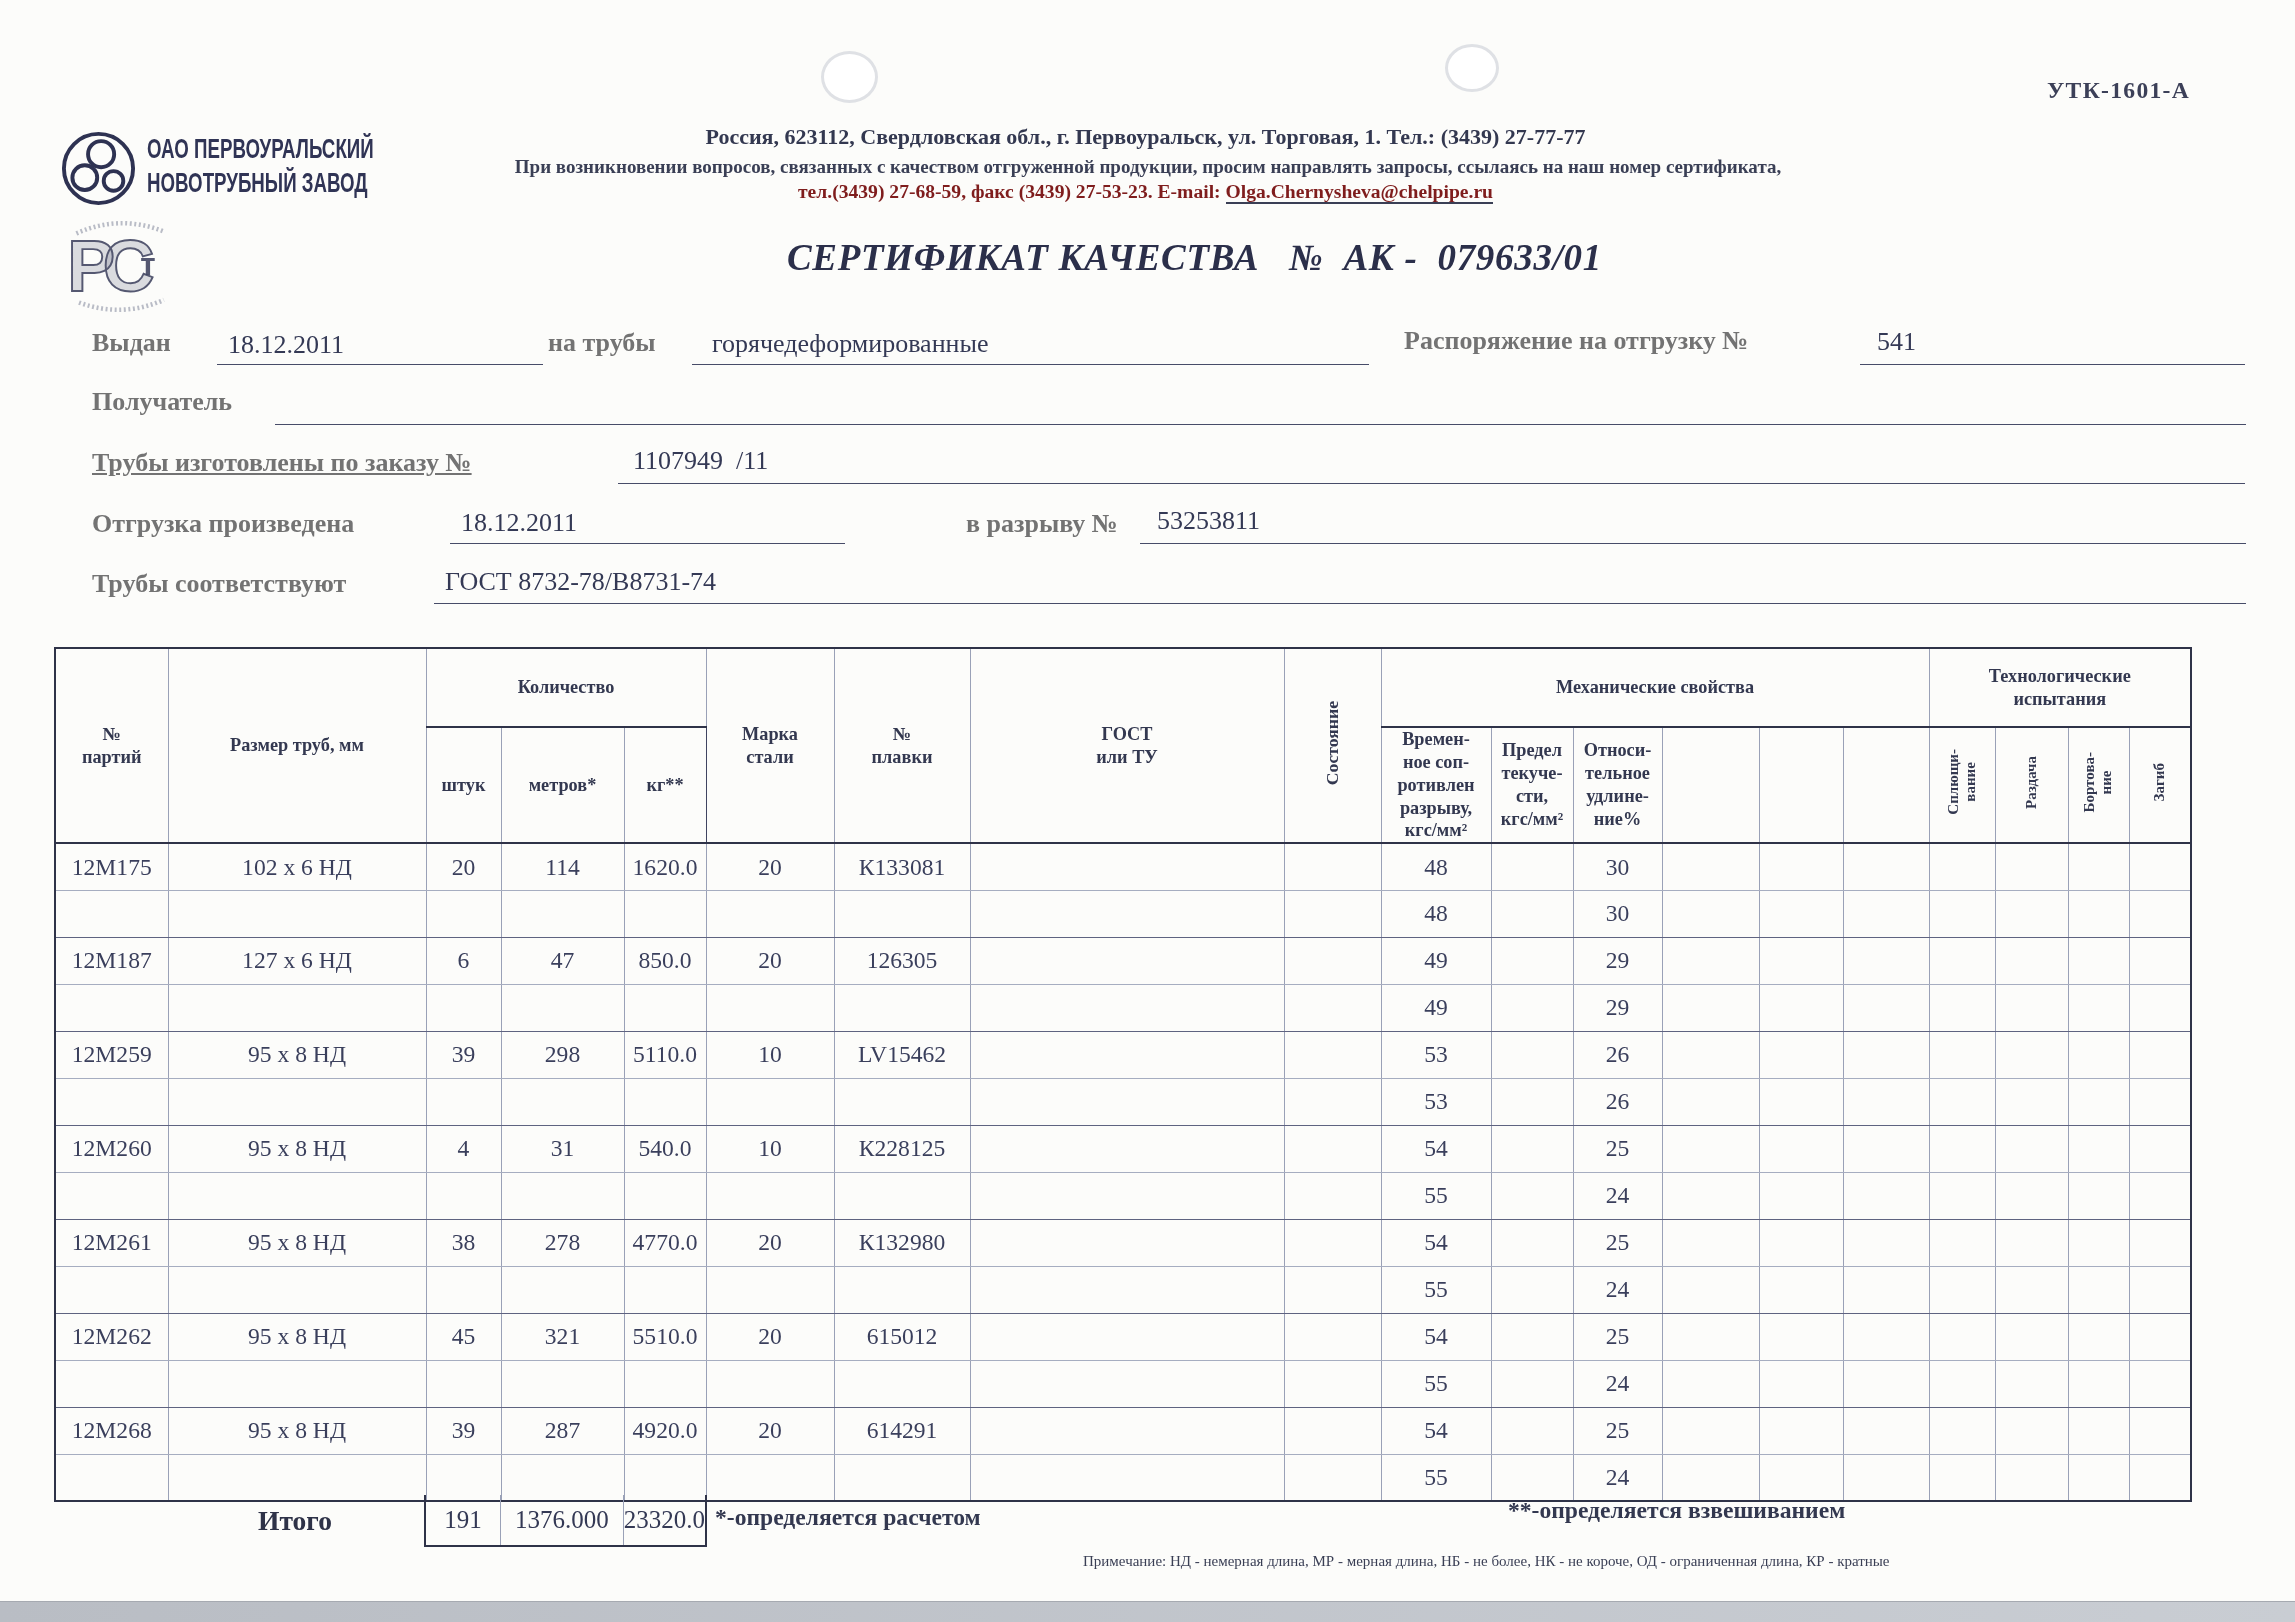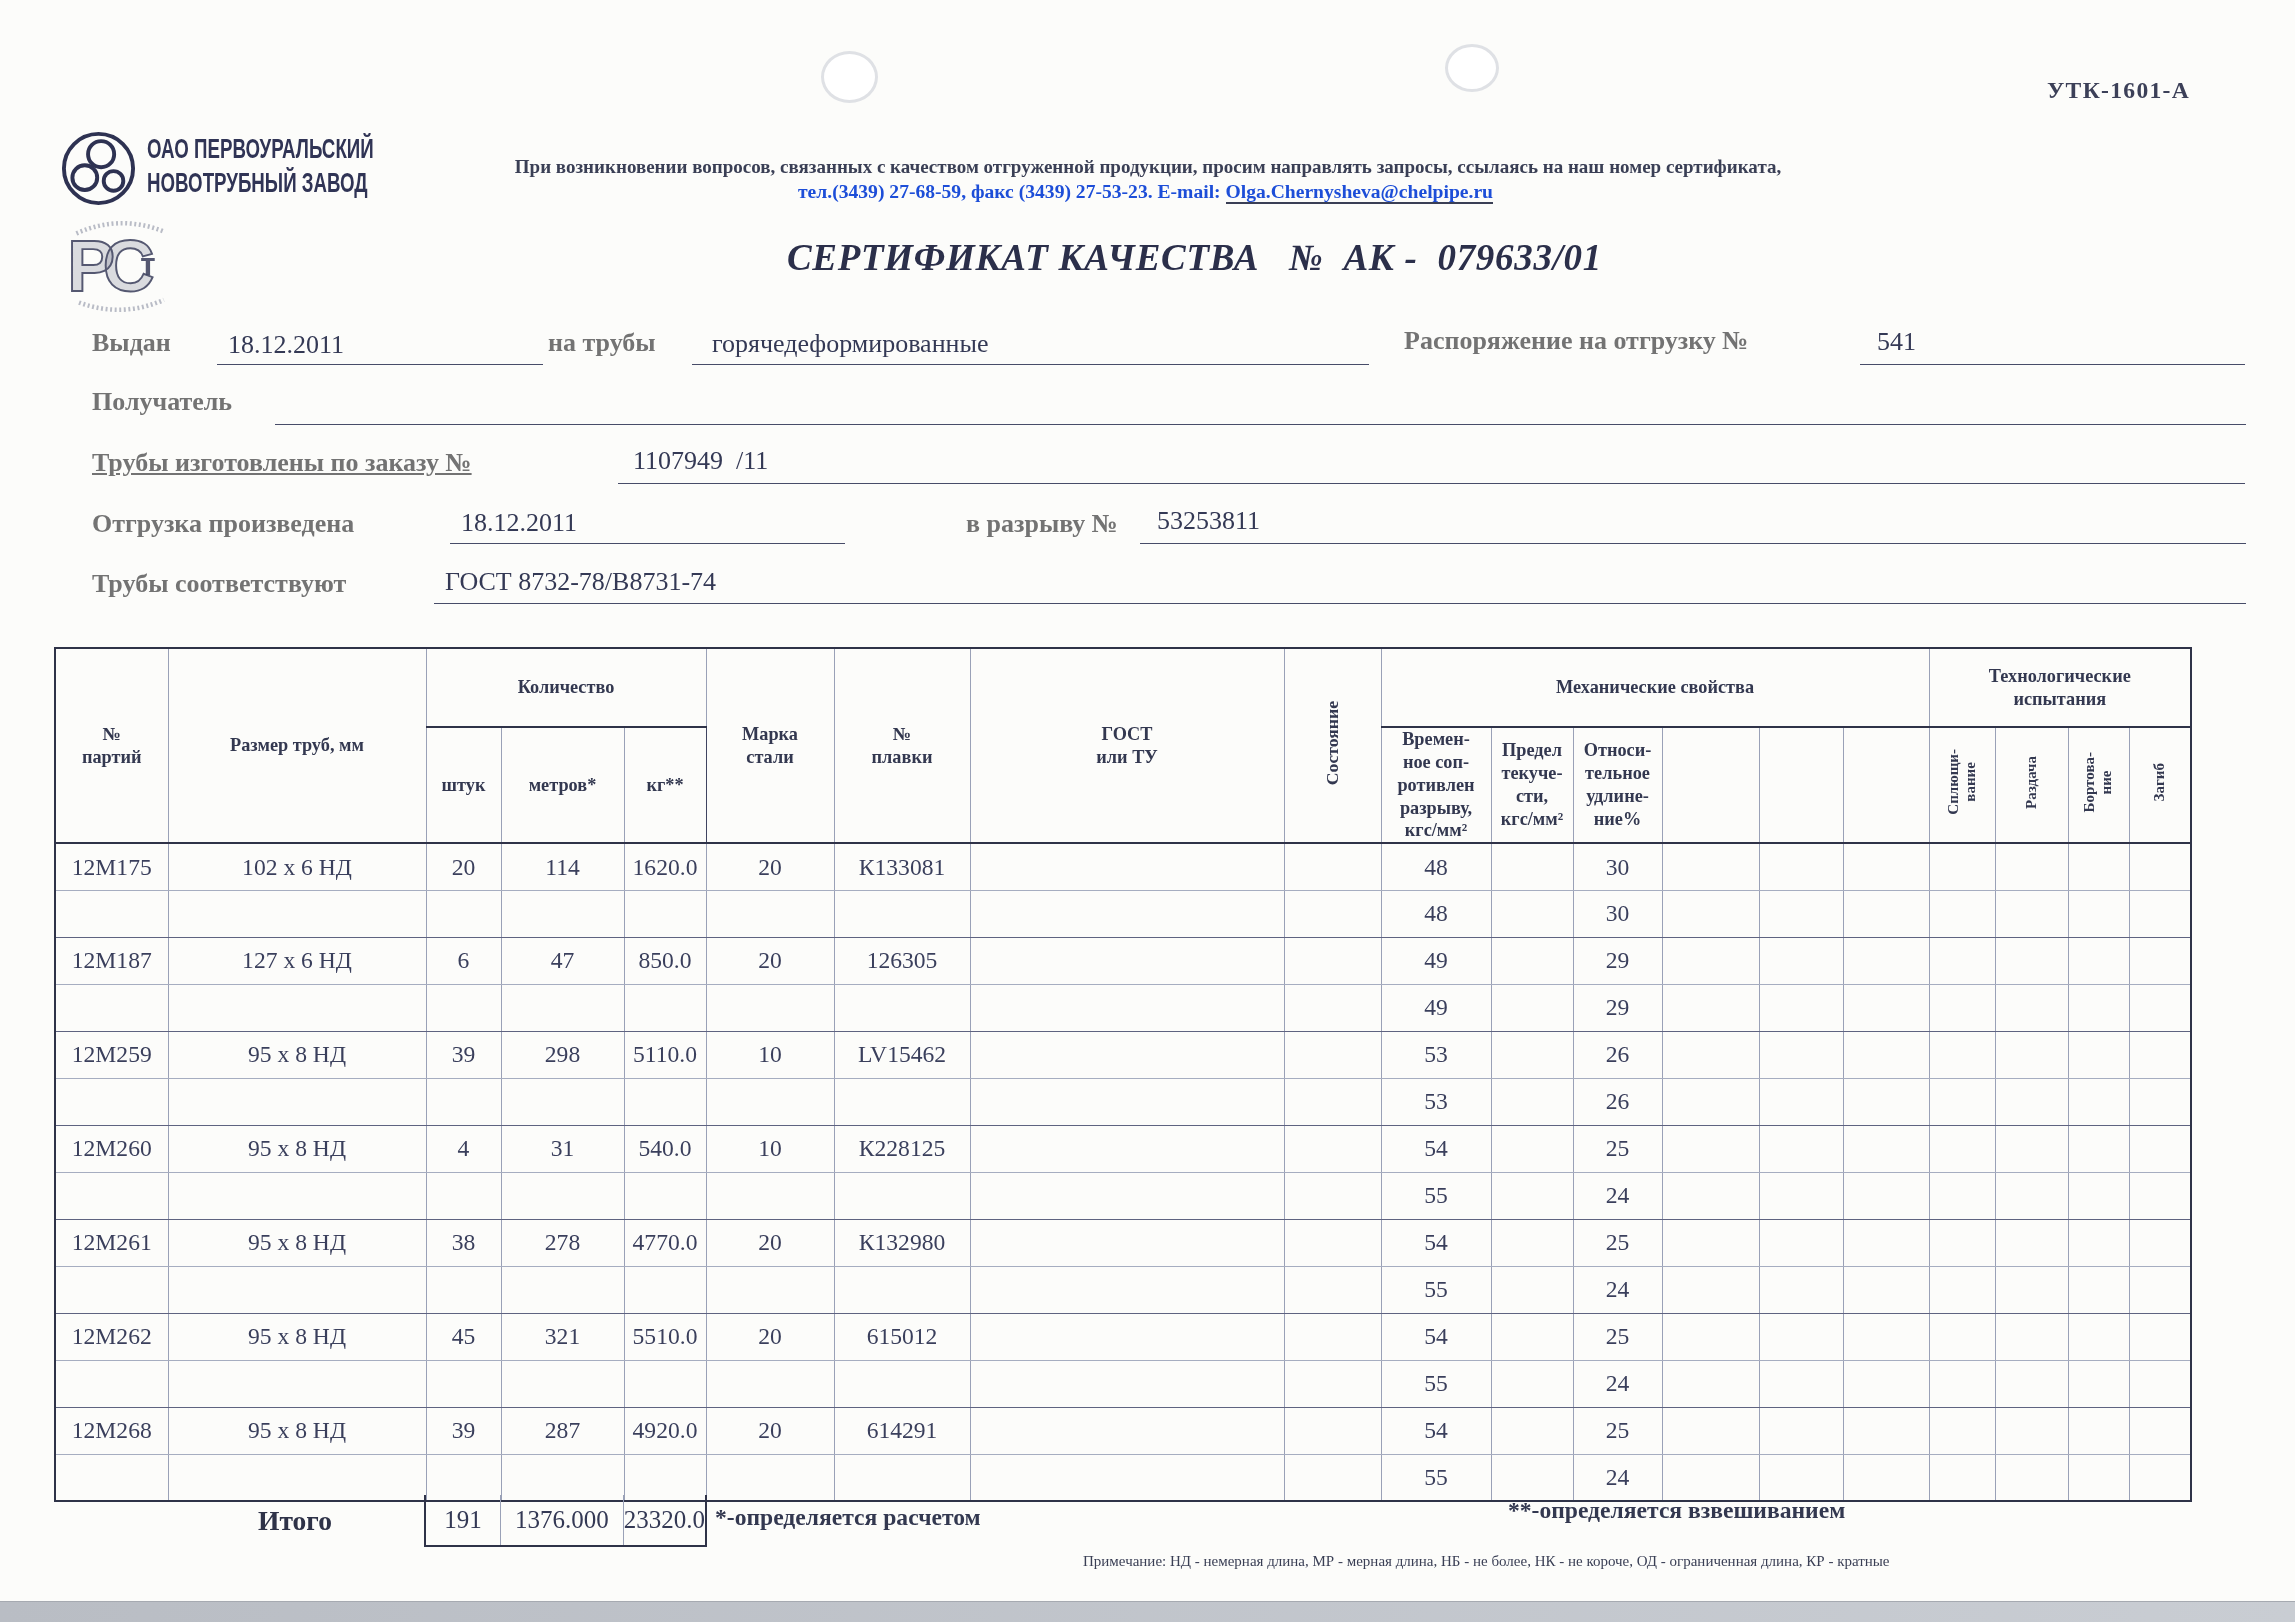--- a/index.html
+++ b/index.html
@@ -4,21 +4,21 @@
 <style>
   html,body{margin:0;padding:0;background:#e8e8e8;}
   .page{position:relative;width:2295px;height:1623px;background:#fcfcfa;overflow:hidden;
         color:#2e3248;font-family:"Liberation Serif",serif;}
   .abs{position:absolute;}
 
   
   .form-code{font-size:23.6px;font-weight:600;letter-spacing:1.3px;color:#3c4058;}
   .addr1{width:1505px;text-align:center;font-size:22px;font-weight:600;color:#333850;}
   .addr2{width:1930px;text-align:center;font-size:19px;font-weight:600;color:#3a3f55;}
-  .addr3{width:1505px;text-align:center;font-size:19.6px;font-weight:600;color:#1d4ed8;}
+  .addr3{width:1505px;text-align:center;font-size:19.6px;font-weight:600;color:#7f1d1d;}
   .email{border-bottom:2px solid #3a3f55;}
   .doc-title{width:1145px;text-align:center;font-size:37px;font-weight:700;font-style:italic;
              letter-spacing:0.7px;white-space:pre;color:#2b2f4a;}
 
   
   .org-line{font-family:"Liberation Sans",sans-serif;font-weight:700;font-size:27.5px;color:#303455;
             transform:scaleX(.68);transform-origin:left center;white-space:nowrap;line-height:1.25;}
 
   
   .flabel{font-size:26px;font-weight:600;color:#737373;white-space:pre;}
@@ -81,20 +81,21 @@
     <div class="org-line">НОВОТРУБНЫЙ ЗАВОД</div>
   </div>
 
   <svg class="abs" style="left:62px;top:211px;" width="124" height="108" viewBox="0 0 190 165">
     <path d="M22,34 Q90,4 158,32" fill="none" stroke="#b9bcc6" stroke-width="7" stroke-dasharray="3 4"></path>
     <path d="M26,140 Q92,164 156,136" fill="none" stroke="#b9bcc6" stroke-width="7" stroke-dasharray="3 4"></path>
     <text x="8" y="122" font-family="Liberation Sans, sans-serif" font-weight="bold" font-size="110" letter-spacing="-16" fill="#43476333" stroke="#434763" stroke-width="3" opacity="0.9">РС</text>
     <text x="120" y="98" font-family="Liberation Sans, sans-serif" font-weight="bold" font-size="48" fill="#434763" opacity="0.9">т</text>
   </svg>
 
+  <div class="abs addr1" style="left:393px;top:124px;">Россия, 623112, Свердловская обл., г. Первоуральск, ул. Торговая, 1. Тел.: (3439) 27-77-77</div>
   <div class="abs addr2" style="left:183px;top:156px;">При возникновении вопросов, связанных с качеством отгруженной продукции, просим направлять запросы, ссылаясь на наш номер сертификата,</div>
   <div class="abs addr3" style="left:393px;top:181px;"><span>тел.(3439) 27-68-59, факс (3439) 27-53-23. E-mail: </span><span class="email">Olga.Chernysheva@chelpipe.ru</span></div>
 
   <div class="abs doc-title" style="left:622px;top:236px;">СЕРТИФИКАТ КАЧЕСТВА   №  АК -  079633/01</div>
 
   <div class="abs flabel" style="left:92px;top:328px;">Выдан</div>
   <div class="abs fvalue" style="left:228px;top:330px;">18.12.2011</div>
   <div class="abs uline" style="left:217px;top:364px;width:326px;"></div>
   <div class="abs flabel" style="left:548px;top:328px;">на трубы</div>
   <div class="abs fvalue" style="left:712px;top:329px;">горячедеформированные</div>

